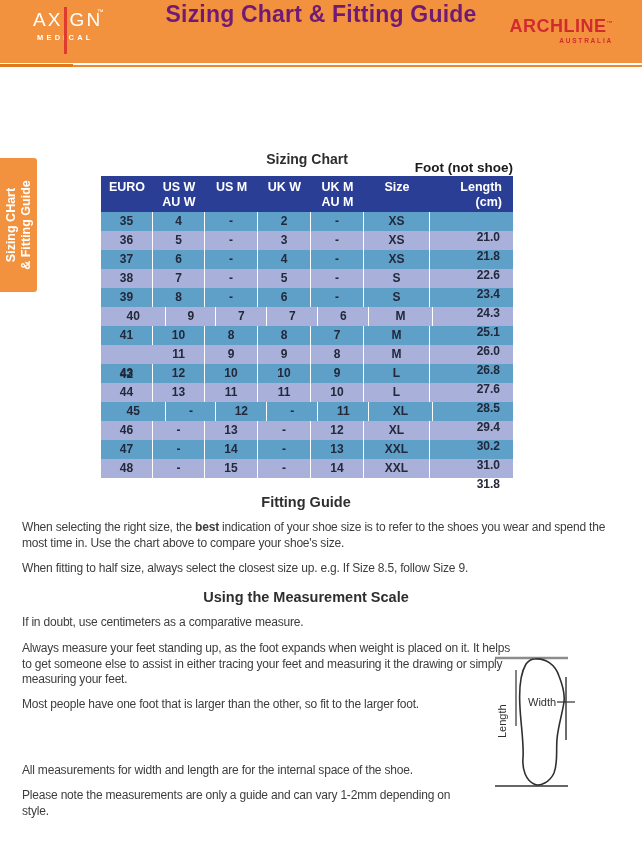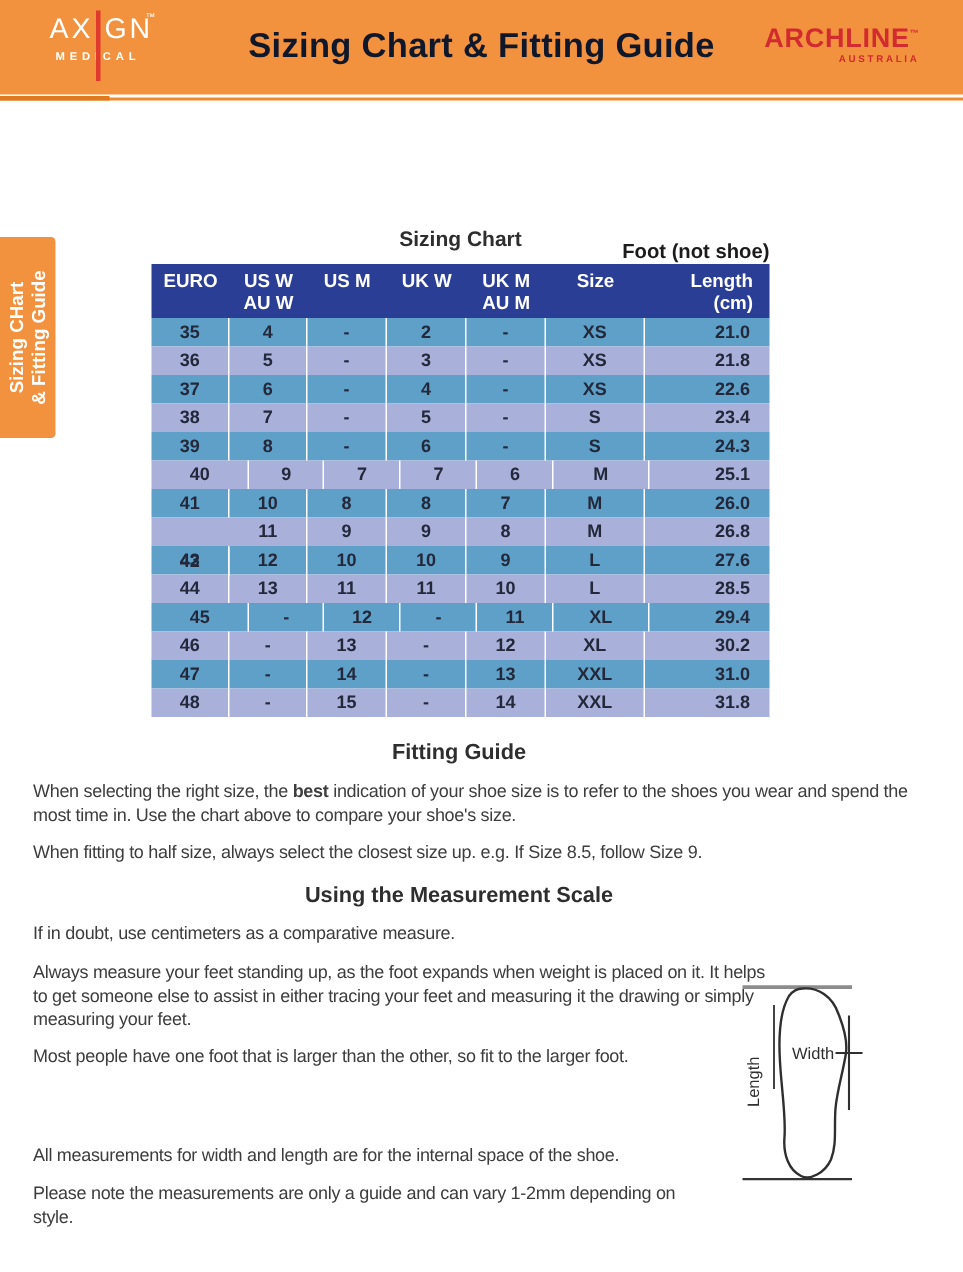--- a/index.html
+++ b/index.html
@@ -7,22 +7,22 @@
   body { font-family: "Liberation Sans", sans-serif; }
   .page { position: relative; width: 642px; height: 848px; background: #ffffff; overflow: hidden; }
 
   
   .header { position:absolute; left:0; top:0; width:642px; height:63px; background:var(--orange,#F2923E); }
   .axign { position:absolute; left:33px; top:10px; color:#fff; }
   .axign-name { font-size:19px; letter-spacing:2px; font-weight:500; line-height:20px; }
   .axign-sub { font-size:7.5px; letter-spacing:3.2px; font-weight:700; margin-top:3px; padding-left:4px; }
   .axign-line { position:absolute; left:64px; top:7px; width:2.5px; height:47px; background:var(--logo-line-red,#E0392E); }
   .axign-tm { position:absolute; left:97px; top:8px; font-size:6.5px; color:#fff; }
-  .header-title { position:absolute; left:0; top:17px; width:642px; text-align:center;
-                  font-size:23px; font-weight:700; color:#0f172a; letter-spacing:0.2px; }
+  .header-title { position:absolute; left:0; top:1px; width:642px; text-align:center;
+                  font-size:23px; font-weight:700; color:#701a75; letter-spacing:0.2px; }
   .archline { position:absolute; right:29px; top:14px; text-align:right; color:var(--brand-red,#D22B2F); }
   .archline-name { font-size:18px; font-weight:700; letter-spacing:0.5px; line-height:19px; }
   .archline-tm { font-size:6px; vertical-align:super; }
   .archline-sub { font-size:6.5px; font-weight:700; letter-spacing:1.8px; margin-top:1px; }
   .header-divider { position:absolute; left:0; top:65px; width:642px; height:2px; background:var(--divider-orange,#ED8A2C); }
   .header-divider-left { position:absolute; left:0; top:64px; width:73px; height:3px; background:#E07A1F; }
 
   
   .side-tab { position:absolute; left:0; top:158px; width:37px; height:134px;
               background:var(--orange,#F2923E); border-radius:0 3px 3px 0; }
@@ -40,21 +40,21 @@
   .th { height:36px; padding-top:4px; font-size:12.5px; font-weight:700; color:#fff;
         text-align:center; line-height:15px; }
   .th-right { text-align:right; padding-right:11px; }
   .tbody { width:412px; }
   .trow { display:flex; height:19px; }
   .trow:nth-child(odd)  { background:var(--row-blue,#5FA0C9); }
   .trow:nth-child(even) { background:var(--row-lavender,#A9B1DB); }
   .cell { height:19px; line-height:19px; font-size:12px; font-weight:700;
           color:var(--table-text,#23283A); text-align:center; }
   .sep { border-right:1px solid #ffffff; }
-  .cell-right { text-align:right; padding-right:13px; }
+  .cell-right { text-align:right; padding-right:13px;margin-top:16px; }
 
   
   .section-heading { position:absolute; left:0; width:612px; text-align:center;
                      font-size:14.5px; font-weight:700; color:var(--heading-text,#2E2E2E); }
   .fg-title { top:494px; }
   .ms-title { top:589px; }
   .body-p { position:absolute; left:22px; font-size:12px; letter-spacing:-0.2px;
             color:var(--body-text,#3D3D3D); line-height:15.5px; }
   .fg-p1 { top:520px; width:602px; }
   .fg-p2 { top:561px; width:602px; }

